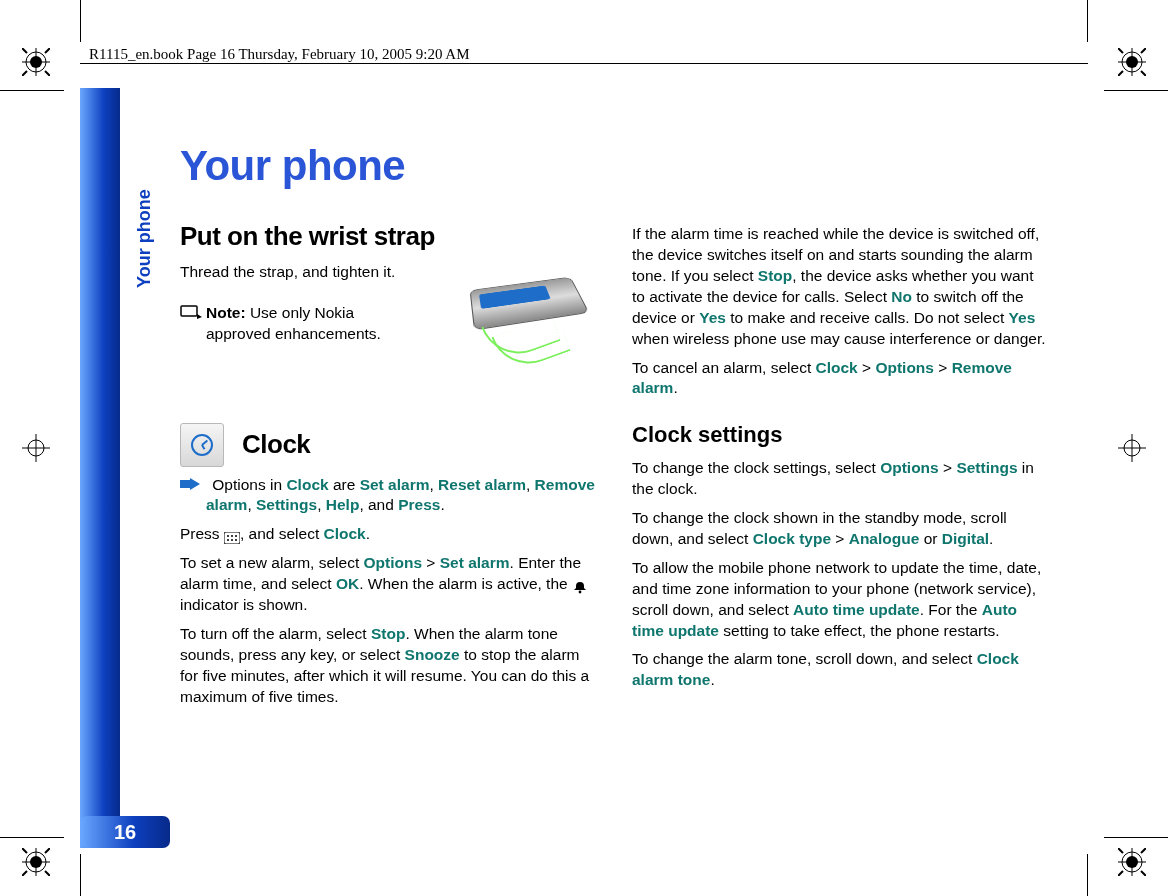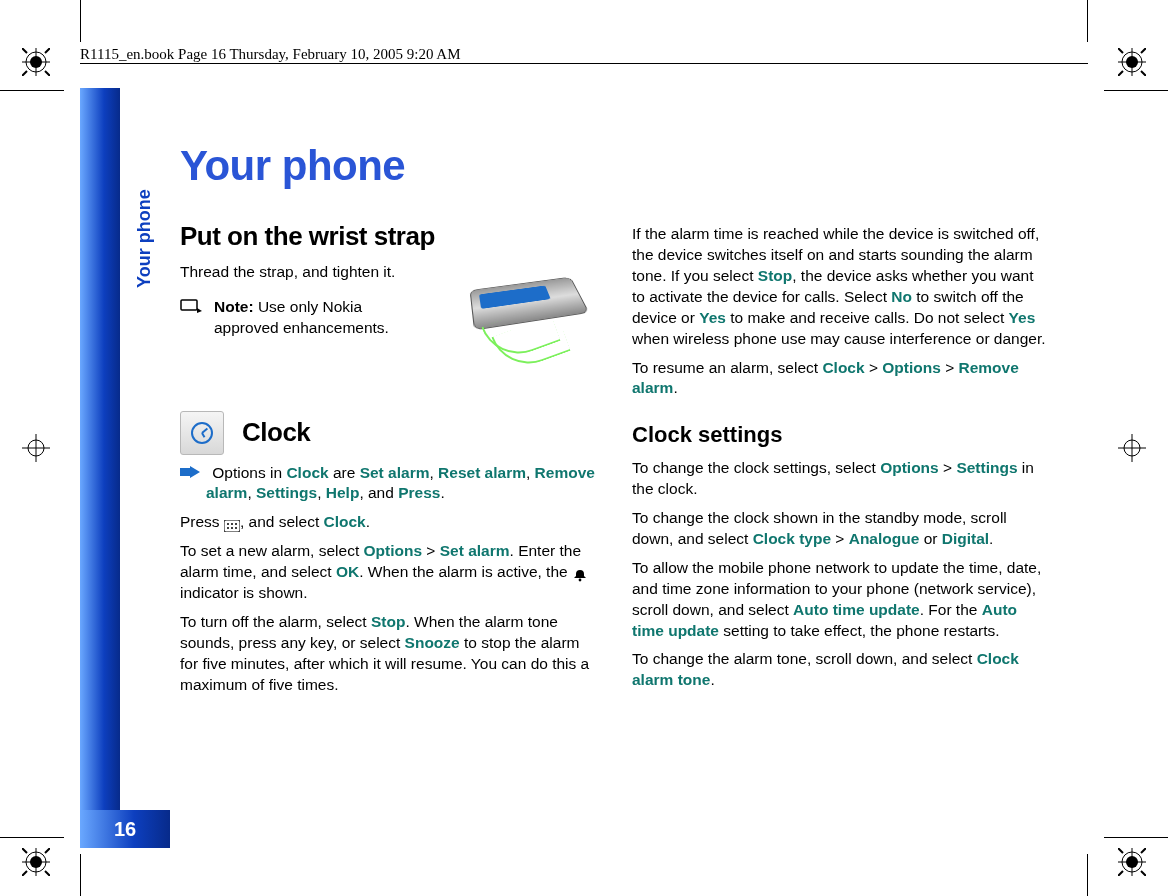--- a/index.html
+++ b/index.html
@@ -42,45 +42,46 @@
     top: 0;
     bottom: 0;
     width: 40px;
     background: linear-gradient(to right, #6aa8ff 0%, #0d3fbf 60%, #072a8a 100%);
   }
   .page-number-box {
     position: absolute;
     left: 0;
     bottom: 0;
     width: 90px;
-    height: 38px;
+    height: 32px;
     background: linear-gradient(to right, #6aa8ff 0%, #0d3fbf 60%, #072a8a 100%);
     color: #fff;
     font-weight: bold;
     font-size: 20px;
     display: flex;
     align-items: center;
     justify-content: center;
+    border-radius: 7px;
   }
   .side-label {
     position: absolute;
     left: 48px;
     top: 68px;
     transform: rotate(-90deg);
     transform-origin: left top;
     color: #0d3fbf;
     font-size: 18px;
     font-weight: bold;
     white-space: nowrap;
     left: 54px;
     top: 200px;
   }
   .header-line {
     position: absolute;
-    left: 0px;
+    left: 9px;
     top: -42px;
     font-family: "Times New Roman", serif;
     font-size: 15px;
     color: #000;
   }
   .hr-top {
     position: absolute;
     left: 0px;
     top: -25px;
     right: 0px;
@@ -120,22 +121,21 @@
     font-size: 22px;
     font-weight: bold;
     color: #000;
     margin: 21px 0 8px 0;
   }
   p { margin: 8px 0; }
   .blue { color: #0f766e; font-weight: bold; }
   .note-block {
     display: flex;
     align-items: flex-start;
-    gap: 8px;
-    margin: 14px 0;
+    margin: 20px 0;
     max-width: 56%;
   }
   .note-block .icon-box, .tip-icon {
     display: inline-block;
     vertical-align: top;
     margin-right: 4px;
   }
   .clock-heading-row {
     display: flex;
     align-items: center;
@@ -379,21 +379,21 @@
       </p>
     </div>
 
     <div class="col">
       <div style="height:78px;"></div>
       <p>
         <span>If the alarm time is reached while the device is switched off, the device switches itself on and starts sounding the alarm tone. If you select </span><span class="blue">Stop</span><span>, the device asks whether you want to activate the device for calls. Select </span><span class="blue">No</span><span> to switch off the device or </span><span class="blue">Yes</span><span> to make and receive calls. Do not select </span><span class="blue">Yes</span><span> when wireless phone use may cause interference or danger.</span>
       </p>
 
       <p>
-        <span>To resume an alarm, select </span><span class="blue">Clock</span><span> &gt; </span><span class="blue">Options</span><span> &gt; </span><span class="blue">Remove alarm</span><span>.</span>
+        <span>To cancel an alarm, select </span><span class="blue">Clock</span><span> &gt; </span><span class="blue">Options</span><span> &gt; </span><span class="blue">Remove alarm</span><span>.</span>
       </p>
 
       <div class="h3">Clock settings</div>
 
       <p>
         <span>To change the clock settings, select </span><span class="blue">Options</span><span> &gt; </span><span class="blue">Settings</span><span> in the clock.</span>
       </p>
 
       <p>
         <span>To change the clock shown in the standby mode, scroll down, and select </span><span class="blue">Clock type</span><span> &gt; </span><span class="blue">Analogue</span><span> or </span><span class="blue">Digital</span><span>.</span>

